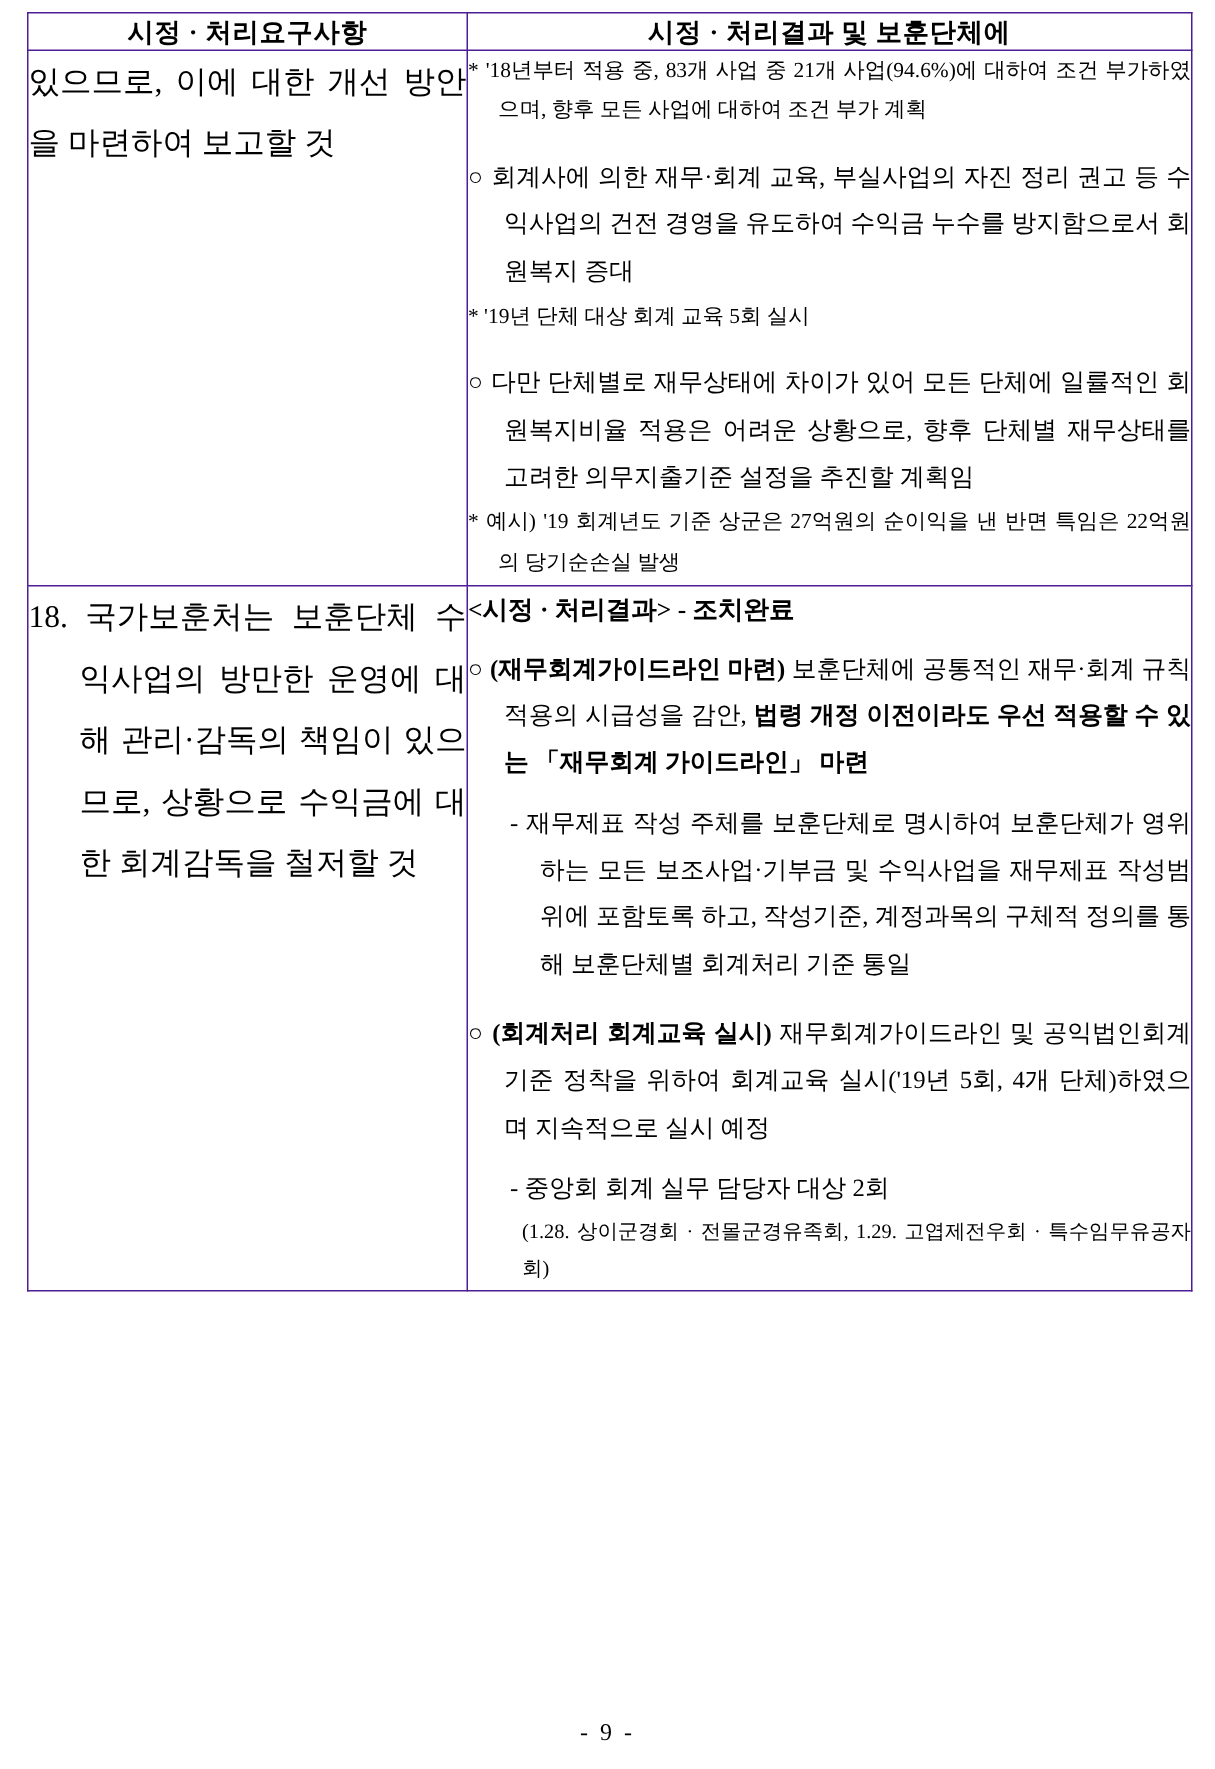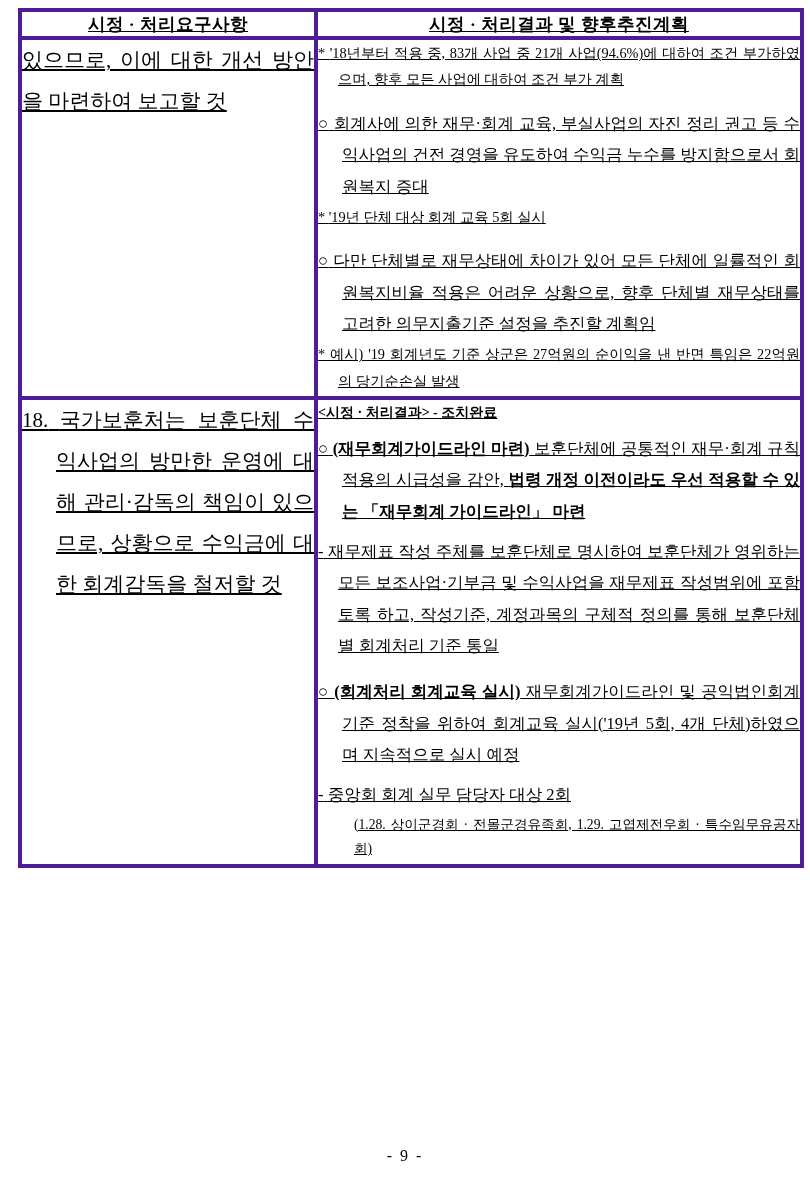--- a/index.html
+++ b/index.html
@@ -21,24 +21,23 @@
     box-sizing: border-box;
     padding: 0;
   }
   table.doc-table {
     border-collapse: collapse;
     margin: 8px 18px 0 18px;
     width: 774px;
     table-layout: fixed;
   }
   table.doc-table td, table.doc-table th {
-    border: 4px solid #4c1d95;
+    border: 1px solid #4c1d95;
     vertical-align: top;
     padding: 0;
-    text-decoration: underline;
   }
   .hdr-row th {
     border-top: 2.5px solid #000;
     border-bottom: 2.5px solid #000;
     text-align: center;
     font-size: 17.5px;
     font-weight: bold;
     letter-spacing: 0.5px;
     padding: 9px 0 8px 0;
     font-family: "Liberation Serif", serif;
@@ -77,29 +76,30 @@
     padding-left: 24px;
     text-indent: -24px;
   }
   .bullet-star {
     padding-left: 20px;
     text-indent: -20px;
   }
   .bullet-dash {
     padding-left: 20px;
     text-indent: -20px;
+    margin-left: 28px;
   }
   .num-item {
     padding-left: 34px;
     text-indent: -34px;
   }
   b, .bold { font-weight: bold; }
   .subhead {
     font-weight: bold;
-    font-size: 14px;
+    font-size: 17px;
     margin-bottom: 6px;
   }
   .footer {
     position: absolute;
     bottom: 22px;
     left: 0;
     width: 810px;
     text-align: center;
     font-size: 16px;
     letter-spacing: 2px;
@@ -107,21 +107,21 @@
 </style>
 </head>
 <body>
 
 <div class="page">
 
   <table class="doc-table">
     <tbody>
         <tr class="hdr-row">
       <th class="col-left">시정 · 처리요구사항</th>
-      <th class="col-right">시정 · 처리결과 및 향후추진계획</th>
+      <th class="col-right">시정 · 처리결과 및 보훈단체에</th>
     </tr>
 
     <tr>
       <td class="cell-left">
         <div class="just">있으므로, 이에 대한 개선 방안을 마련하여 보고할 것</div>
       </td>
       <td class="cell-right">
 
         <div class="blk small bullet-star just">
           <span>*</span>

